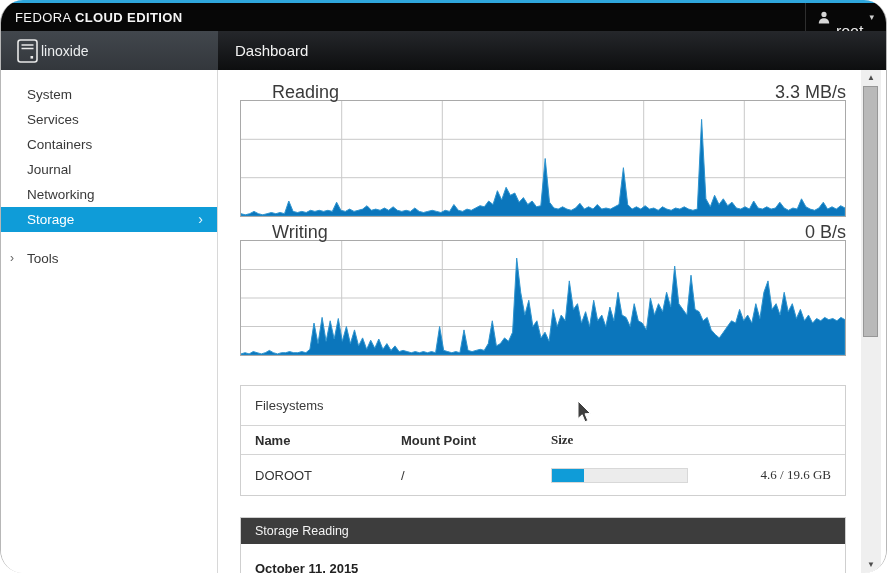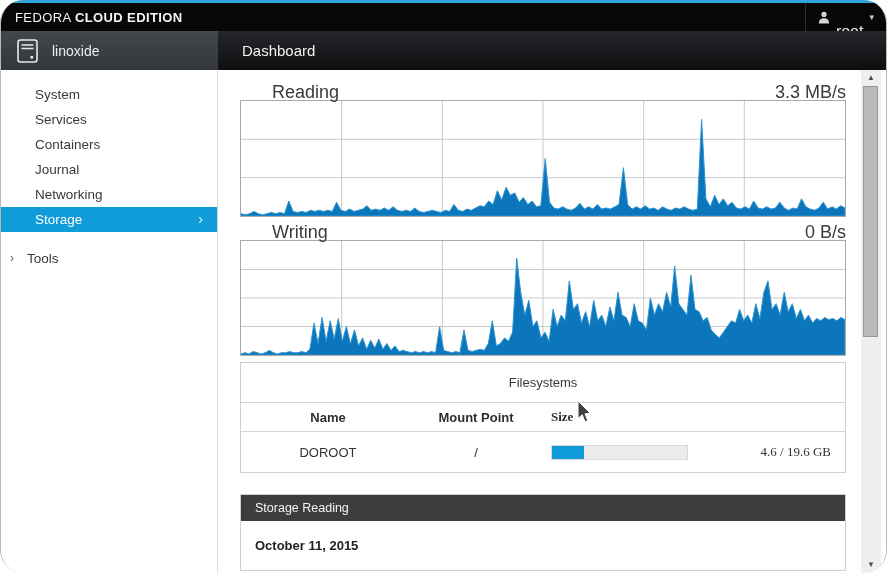--- a/index.html
+++ b/index.html
@@ -21,56 +21,56 @@
   .user-menu {
     display:flex; align-items:center; gap:6px; height:100%;
     padding:0 14px 0 12px; border-left:1px solid #2e2e2e; cursor:pointer;
   }
   .user-menu .uname { font-size:16px; color:#e9e9e9;margin-top:30px; }
   .user-menu .caret { font-size:9px; color:#cfcfcf; }
   
   .sidebar-header {
     position:absolute; left:0; top:31px; width:217px; height:39px;
     background:linear-gradient(#42474d,#33373c);
-    display:flex; align-items:center; gap:14px; padding-left:16px;
+    display:flex; align-items:center; gap:3px; padding-left:16px;
   }
   .sidebar-header .host { color:#eceeef; font-size:14px; }
   .content-header {
     position:absolute; left:217px; top:31px; width:670px; height:39px;
     background:linear-gradient(#25272b,#0d0e0f);
     display:flex; align-items:center;
   }
-  .content-header .title { color:#f2f2f2; font-size:15px; padding-left:24px; }
+  .content-header .title { color:#f2f2f2; font-size:15px; padding-left:17px; }
   
   .sidebar {
     position:absolute; left:0; top:70px; width:217px; height:503px;
     background:#fff; border-right:1px solid #d8d8d8; padding-top:12px;
   }
   .nav-item {
-    height:25px; line-height:25px; padding-left:34px; font-size:13.5px;
+    height:25px; line-height:25px; padding-left:26px; font-size:13.5px;
     color:#393939; cursor:pointer; position:relative;
   }
   .nav-item.selected { background:#0f9cd8; color:#ffffff; }
   .nav-item .chev-right {
     position:absolute; right:14px; top:0; font-size:14px; color:#e8f5fc;
   }
   .nav-tools { margin-top:14px; position:relative; padding-left:26px; height:25px; line-height:25px; font-size:13.5px; color:#393939; cursor:pointer; }
   .nav-tools .expander { position:absolute; left:9px; top:0; font-size:12px; color:#666; }
   
   .main { position:absolute; left:217px; top:70px; width:670px; height:503px; background:#fff; }
   .content { position:absolute; left:22px; top:12px; width:606px; }
   .chart-caption { display:flex; justify-content:space-between; font-size:18px; color:#3a3a3a; height:18px; align-items:flex-start;margin-left:32px; }
   .chart-box { width:606px; border:1px solid #a9a9a9; background:#fff; }
   .chart-box svg { display:block; }
   #chart-reading { height:117px; margin-bottom:5px; }
   #chart-writing { height:116px; }
   .caption-writing { margin-top:0; }
   
   .panel { width:606px; border:1px solid #cfcfcf; background:#fff; }
-  .panel-fs { margin-top:6px;text-align:center; }
+  .panel-fs { margin-top:29px; }
   .panel-heading { padding:12px 14px; font-size:13px; color:#3a3a3a; }
   .fs-cols, .fs-row { display:flex; align-items:center; border-top:1px solid #d4d4d4; padding:6px 14px; }
   .fs-cols { font-weight:bold; font-size:13px; color:#2e2e2e; }
   .fs-row { font-size:13px; color:#333; padding:12px 14px; cursor:pointer; }
   .col-name { width:146px; }
   .col-mount { width:150px; }
   .col-size { flex:1; display:flex; align-items:center;font-family:Liberation Serif, serif; }
   .usage-bar {
     width:137px; height:15px; background:#ececec; border:1px solid #d8d8d8; overflow:hidden;
   }

